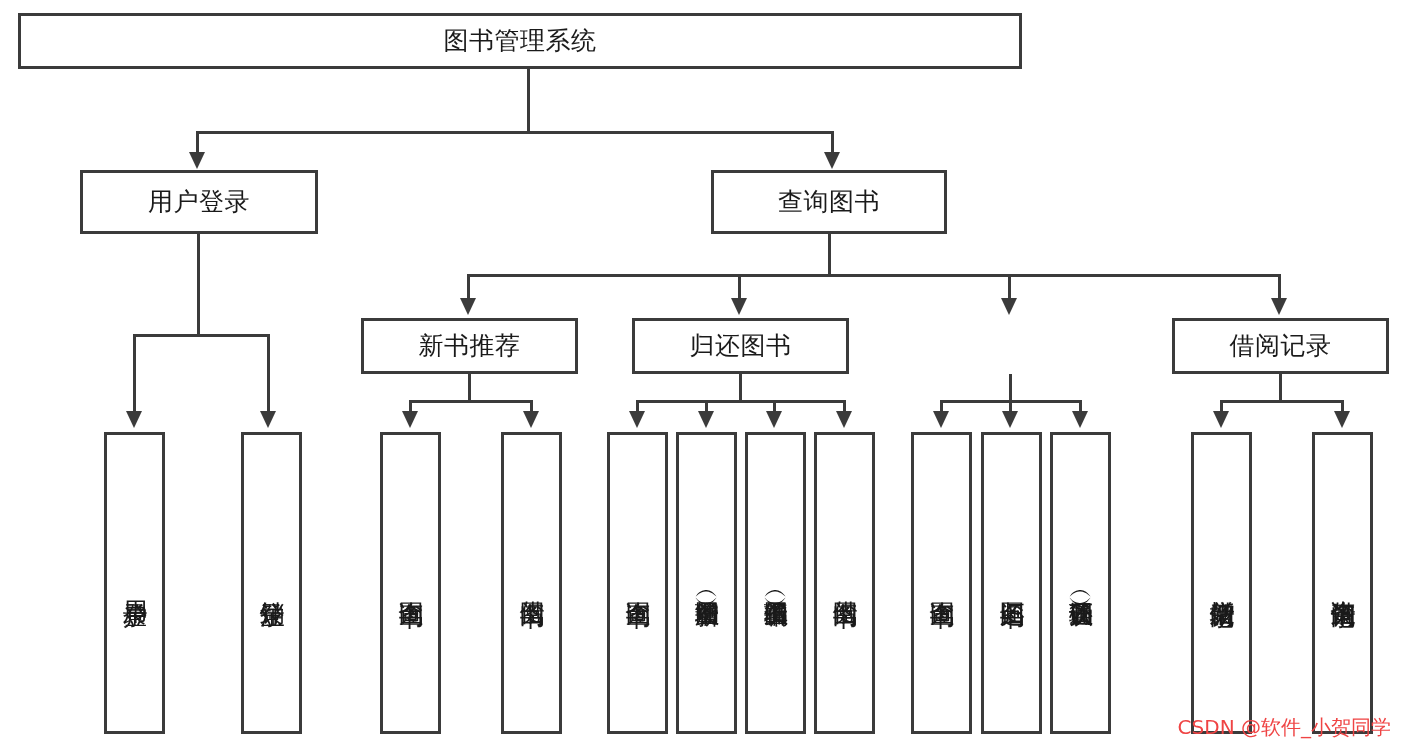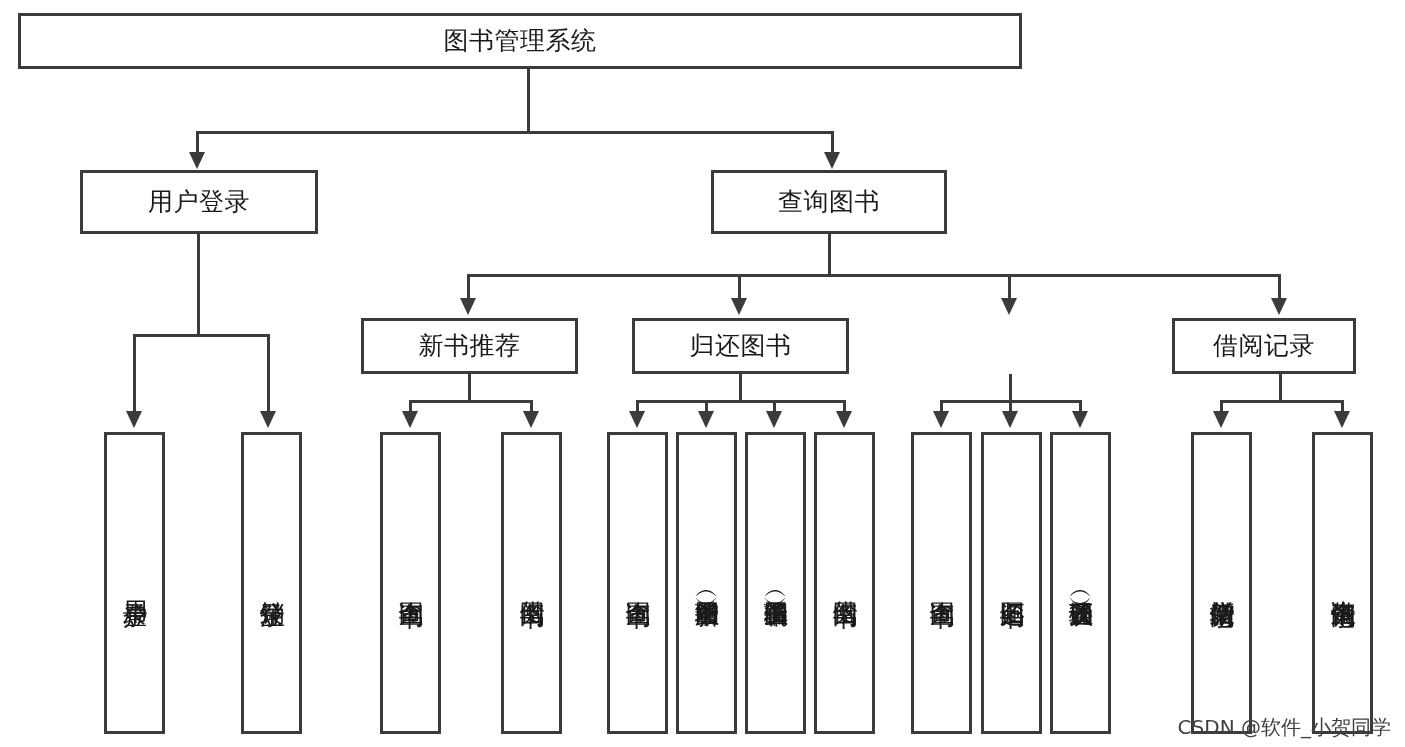--- a/index.html
+++ b/index.html
@@ -69,21 +69,21 @@
     position: absolute;
     width: 0;
     height: 0;
     border-left: 8px solid transparent;
     border-right: 8px solid transparent;
     border-top: 17px solid #3b3b3b;
   }
   
   #watermark {
     position: absolute;
-    color: #404040;
+    color: #ef4444;
     font-size: 20px;
     white-space: nowrap;
     user-select: none;
   }
 </style>
 </head>
 <body>
 
 <div id="canvas">
 
@@ -125,21 +125,21 @@
   <div class="arrow" style="left:1001px; top:298px;"></div>
   <div class="vline" style="left:1278px; top:274px; width:3px; height:28px;"></div>
   <div class="arrow" style="left:1271px; top:298px;"></div>
 
   <div class="node" style="left:361px; top:318px; width:217px; height:56px;">
     <span class="label-h">新书推荐</span>
   </div>
   <div class="node" style="left:632px; top:318px; width:217px; height:56px;">
     <span class="label-h">归还图书</span>
   </div>
-  <div class="node" style="left:1172px; top:318px; width:184px; height:56px;">
+  <div class="node" style="left:1172px; top:318px; width:217px; height:56px;">
     <span class="label-h">借阅记录</span>
   </div>
 
   <div class="vline" style="left:468px; top:374px; width:3px; height:28px;"></div>
   <div class="hline" style="left:409px; top:400px; width:124px; height:3px;"></div>
   <div class="vline" style="left:409px; top:400px; width:3px; height:14px;"></div>
   <div class="arrow" style="left:402px; top:411px;"></div>
   <div class="vline" style="left:530px; top:400px; width:3px; height:14px;"></div>
   <div class="arrow" style="left:523px; top:411px;"></div>
 

